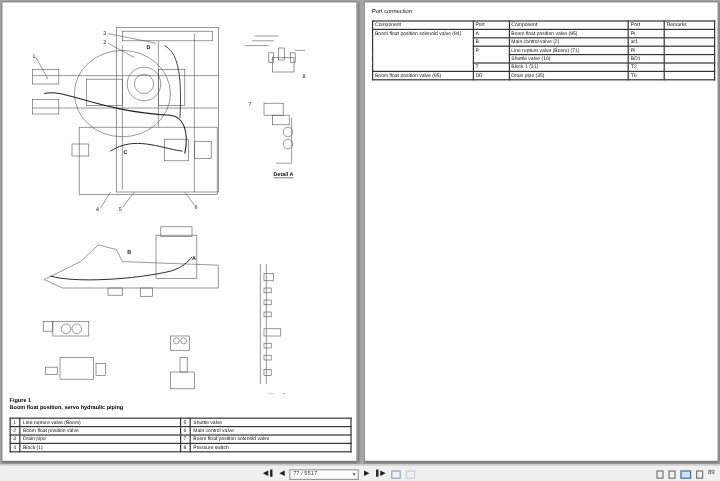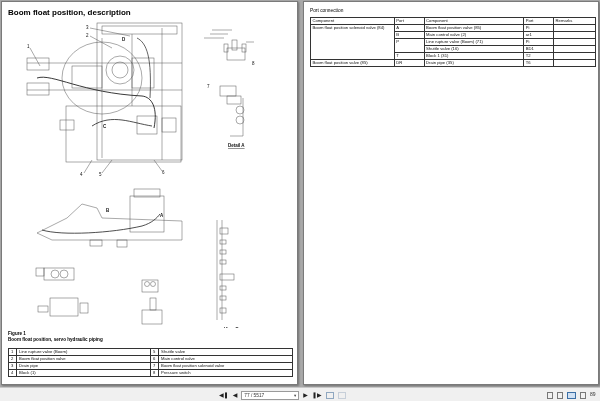--- a/index.html
+++ b/index.html
@@ -32,21 +32,20 @@
   .viewicon.active { border-color: #3a6ea5; background: #cfe0f3; width: 9px; }
   .zoom { position: absolute; left: 590px; top: 3px; font-size: 5px; color: #333; }
   svg text { font-family: "Liberation Sans", sans-serif; }
 </style>
 </head>
 <body>
 
 <div class="viewer">
 
   <div class="page page-left">
-    <div class="title">Boom float position, description</div>
 
     <svg class="drawing" viewBox="0 0 297 310" width="297" height="310">
       <g stroke="#555" stroke-width="0.5" fill="none">
 
         <rect x="95" y="5" width="85" height="137"></rect>
         <rect x="100" y="8" width="75" height="8"></rect>
         <rect x="64" y="88" width="115" height="56"></rect>
         <line x1="25" y1="45" x2="180" y2="45"></line>
         <line x1="25" y1="72" x2="180" y2="72"></line>
         <rect x="25" y="40" width="22" height="12"></rect>

